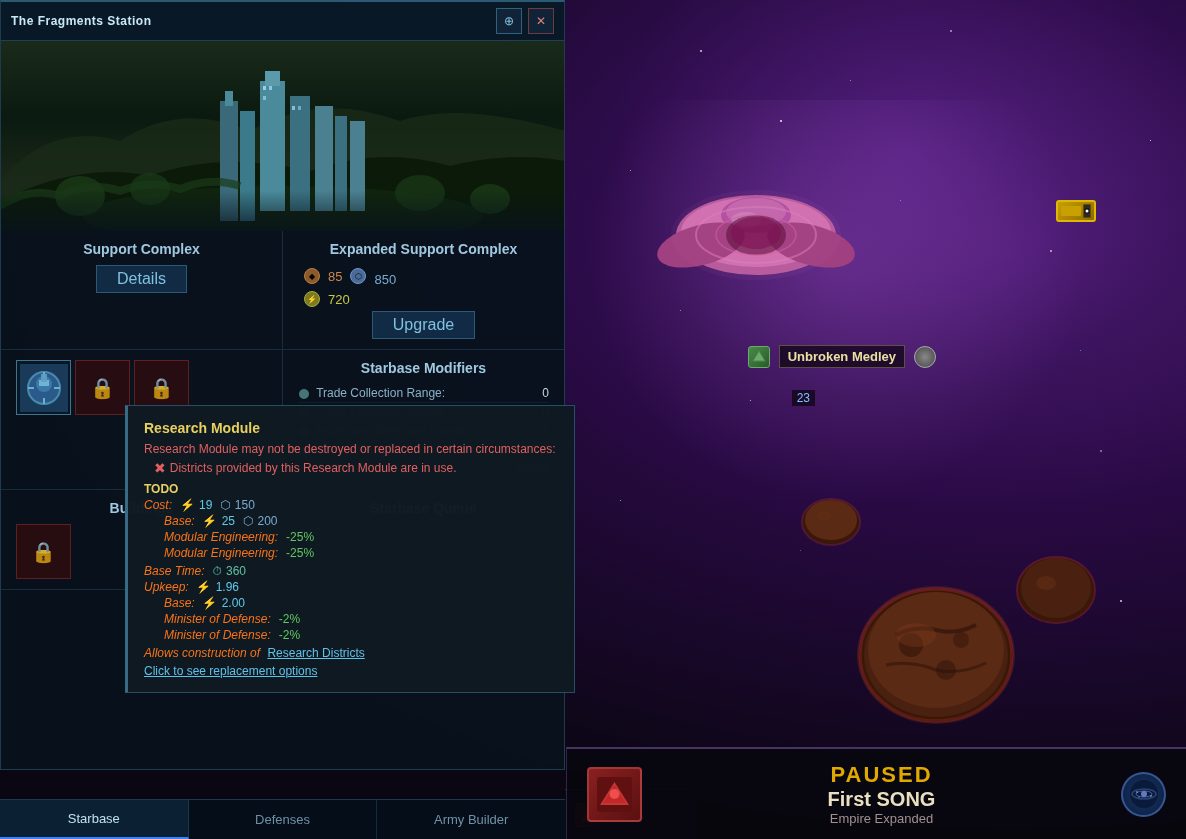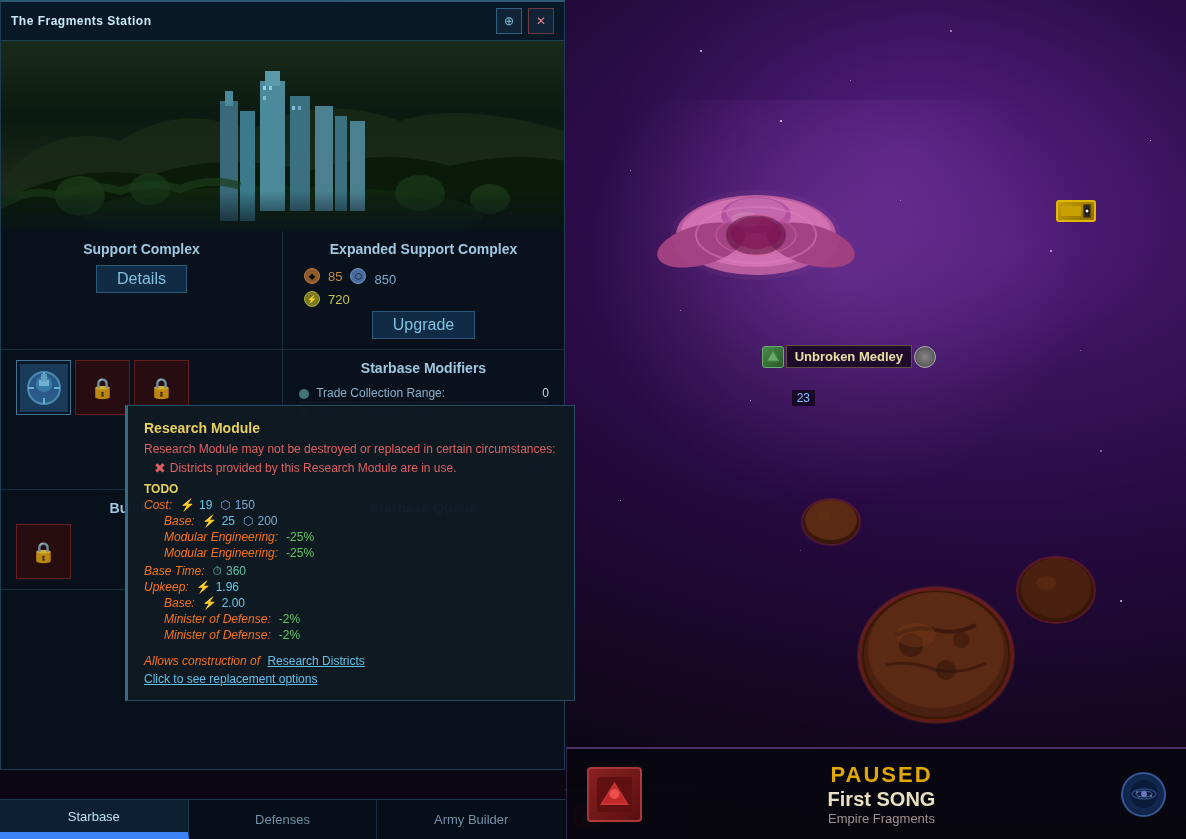--- a/index.html
+++ b/index.html
@@ -84,21 +84,21 @@
     }
 
     
     .fleet-label {
       position: absolute;
       top: 345px;
       right: 250px;
       z-index: 3;
       display: flex;
       align-items: center;
-      gap: 2px;
+      gap: 9px;
     }
     .fleet-icon {
       width: 22px;
       height: 22px;
       background: linear-gradient(135deg, #4a8a4a, #2a5a2a);
       border: 1px solid #6aaa6a;
       border-radius: 3px;
       display: flex;
       align-items: center;
       justify-content: center;
@@ -325,21 +325,21 @@
       justify-content: center;
       color: #7090a8;
       font-size: 13px;
       cursor: pointer;
       border-right: 1px solid rgba(80,160,200,0.2);
     }
     .tab:last-child { border-right: none; }
     .tab.active {
       color: #c0e0f0;
       background: rgba(20,50,80,0.5);
-      border-bottom: 7px solid #3b82f6;
+      border-bottom: 2px solid #3b82f6;
     }
 
     
     .tooltip {
       position: absolute;
       top: 405px;
       left: 125px;
       width: 450px;
       background: rgba(15,25,35,0.98);
       border: 1px solid rgba(80,160,200,0.4);
@@ -798,21 +798,21 @@
     <span class="tooltip-cyan">2.00</span>
   </div>
   <div class="cost-row indent">
     <span class="tooltip-label">Minister of Defense:</span>
     <span class="tooltip-green" style="margin-left:4px;">-2%</span>
   </div>
   <div class="cost-row indent">
     <span class="tooltip-label">Minister of Defense:</span>
     <span class="tooltip-green" style="margin-left:4px;">-2%</span>
   </div>
-  <div style="margin-top:12px;">
+  <div style="margin-top:4px;">
     <span class="tooltip-label">Allows construction of</span>
     <span class="tooltip-link" style="margin-left:4px;">Research Districts</span>
   </div>
   <div style="margin-top:4px;">
     <span class="tooltip-link">Click to see replacement options</span>
   </div>
 </div>
 
 <div class="bottom-tabs">
   <div class="tab active">
@@ -841,21 +841,21 @@
     <svg width="35" height="35" viewBox="0 0 35 35">
       <rect width="35" height="35" fill="#601010" rx="3"></rect>
       <polygon points="17.5,5 32,28 3,28" fill="#e04040" opacity="0.8"></polygon>
       <polygon points="17.5,8 29,26 6,26" fill="#c02020" opacity="0.6"></polygon>
       <circle cx="17.5" cy="17" r="5" fill="#ff6060" opacity="0.7"></circle>
     </svg>
   </div>
   <div class="status-content">
     <div class="status-paused">Paused</div>
     <div class="status-empire-name">First SONG</div>
-    <div class="status-homeworld">Empire Fragments</div>
+    <div class="status-homeworld">Empire Expanded</div>
   </div>
   <div class="status-right-icon">
     <svg width="30" height="30" viewBox="0 0 30 30">
       <circle cx="15" cy="15" r="14" fill="#0a1a3a"></circle>
       <ellipse cx="15" cy="15" rx="12" ry="5" fill="none" stroke="#4060a0" stroke-width="1.5" opacity="0.6"></ellipse>
       <ellipse cx="15" cy="15" rx="8" ry="3" fill="none" stroke="#6080c0" stroke-width="1" opacity="0.7"></ellipse>
       <circle cx="15" cy="15" r="3" fill="#8090e0" opacity="0.8"></circle>
       <circle cx="8" cy="13" r="1" fill="#c0d0ff" opacity="0.5"></circle>
       <circle cx="22" cy="17" r="1" fill="#c0d0ff" opacity="0.5"></circle>
       <circle cx="10" cy="18" r="0.8" fill="#c0d0ff" opacity="0.4"></circle>

